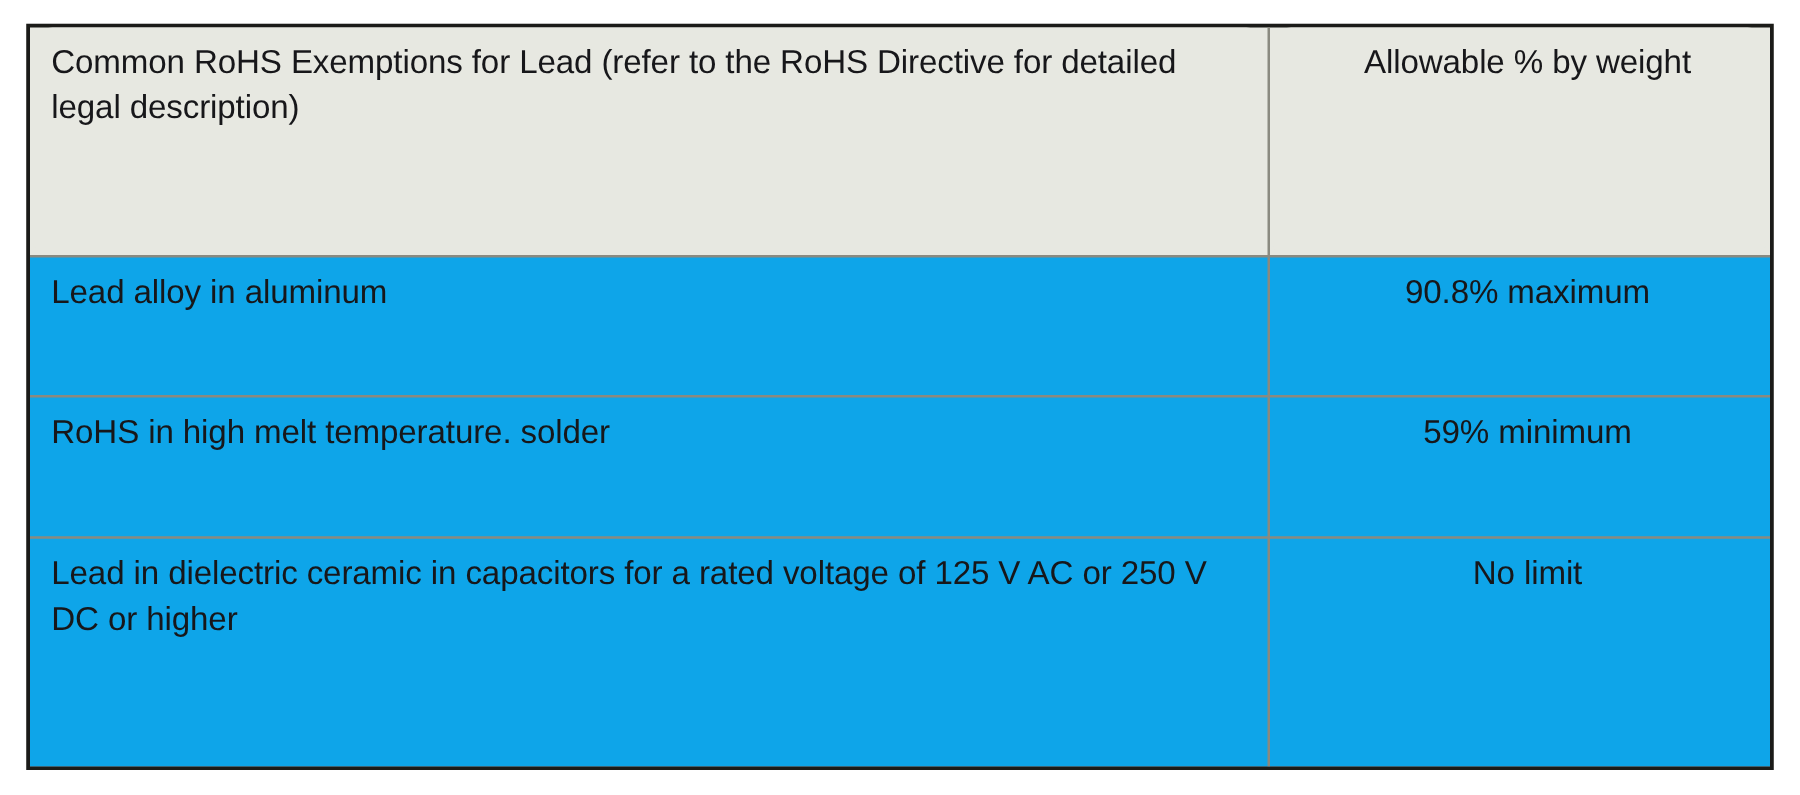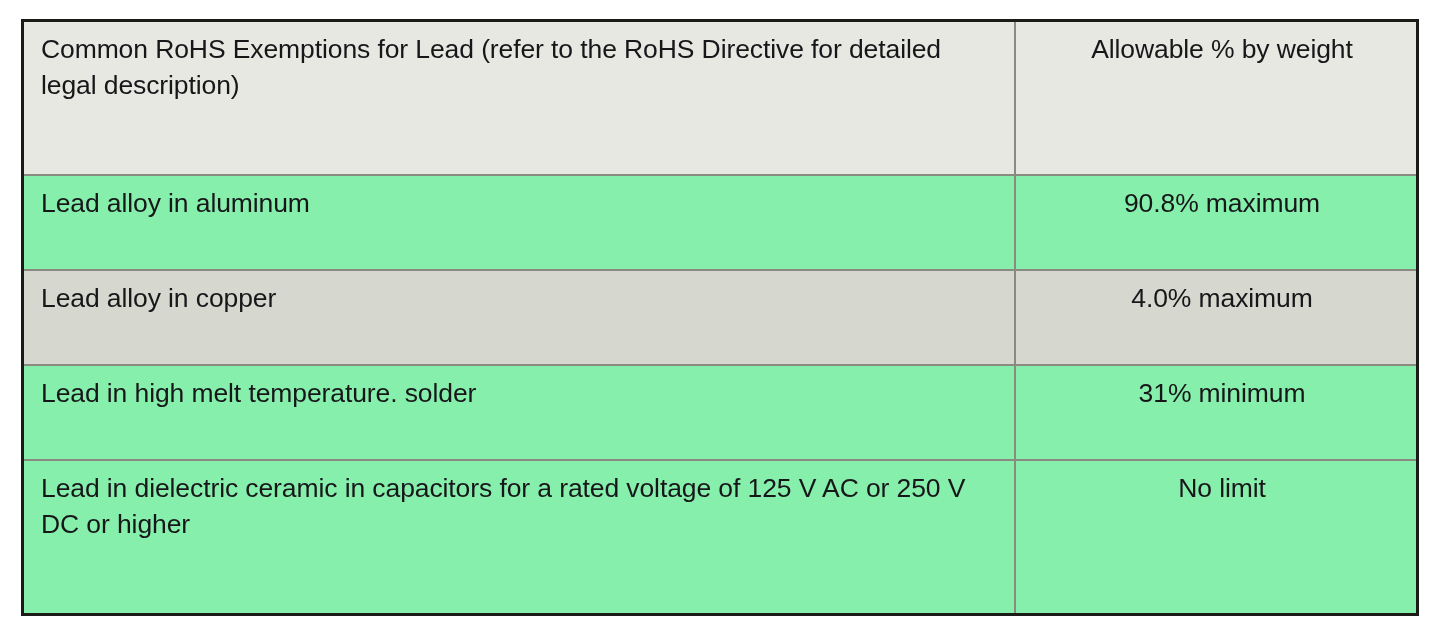--- a/index.html
+++ b/index.html
@@ -40,21 +40,21 @@
 
   table.rohs td {
     vertical-align: top;
     border-bottom: 2px solid #8a8a80;
     border-right: 2px solid #8a8a80;
     padding: 9px 17px 10px 17px;
     color: #17171a;
     font-size: 26.5px;
     line-height: 1.37;
     letter-spacing: -0.1px;
-    background: #86efac;
+    background: #0ea5e9;
   }
   table.rohs td.val {
     border-right: none;
     text-align: center;
     padding-left: 22px;
     padding-right: 10px;
   }
   table.rohs tr.shade td {
     background: #d6d7ce;
   }
@@ -93,35 +93,27 @@
 
         <tr>
           <td>
             <span class="cell-text">Lead alloy in aluminum</span>
           </td>
           <td class="val">
             <span class="cell-text">90.8% maximum</span>
           </td>
         </tr>
 
-        <tr class="shade">
-          <td>
-            <span class="cell-text">Lead alloy in copper</span>
-          </td>
-          <td class="val">
-            <span class="cell-text">4.0% maximum</span>
-          </td>
-        </tr>
 
         <tr>
           <td>
-            <span class="cell-text">Lead in high melt temperature. solder</span>
+            <span class="cell-text">RoHS in high melt temperature. solder</span>
           </td>
           <td class="val">
-            <span class="cell-text">31% minimum</span>
+            <span class="cell-text">59% minimum</span>
           </td>
         </tr>
 
 
         <tr>
           <td>
             <span class="cell-text">Lead in dielectric ceramic in capacitors for a rated voltage of 125 V AC or 250 V DC or higher</span>
           </td>
           <td class="val">
             <span class="cell-text">No limit</span>

